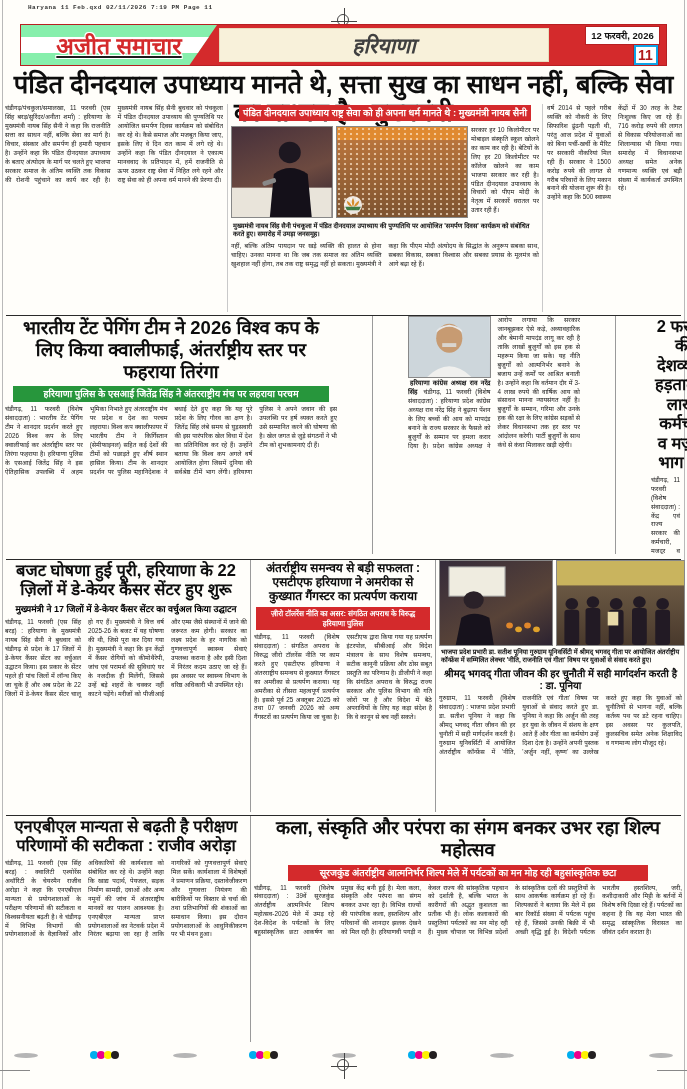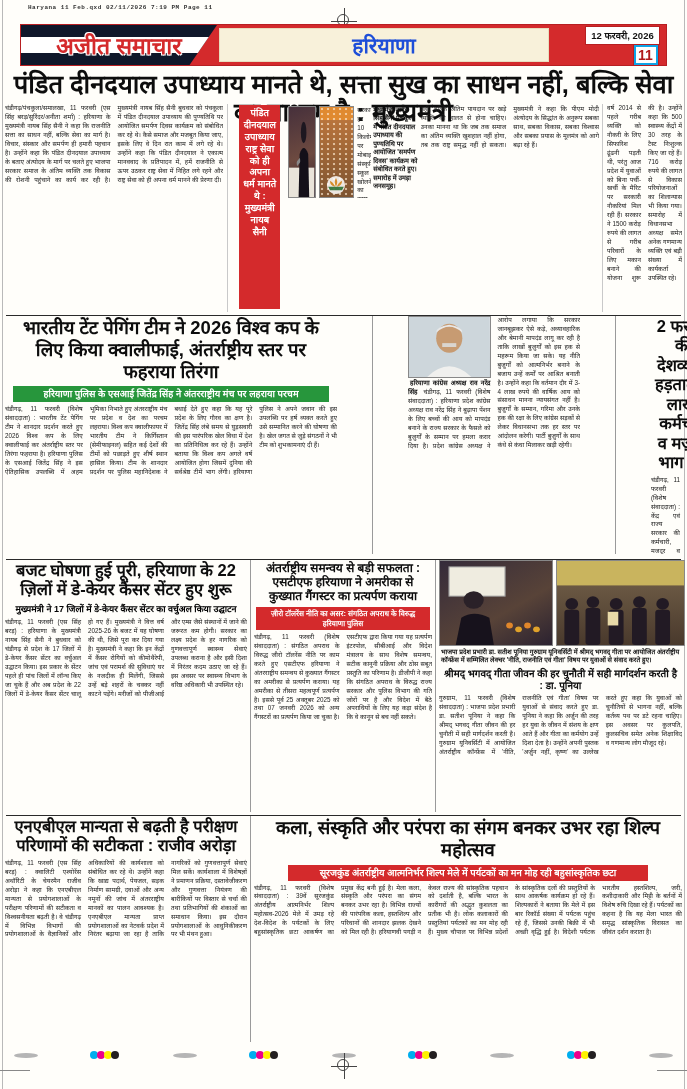--- a/index.html
+++ b/index.html
@@ -30,35 +30,35 @@
   .crosshair:before, .crosshair:after { content:""; position:absolute; background:#444; }
   .crosshair:before { left:50%; top:0; bottom:0; width:1px; }
   .crosshair:after  { top:50%; left:0; right:0; height:1px; }
 
   
   .masthead {
     position:absolute; top:24px; left:20px; right:20px; height:42px;
     display:flex; background:#d42a2c; border:1px solid #b71f22;
   }
   .logo-wrap {
-    position:relative; width:196px; background:#0f172a; flex:none;
+    position:relative; width:196px; background:#86efac; flex:none;
     clip-path: polygon(0 0, 100% 0, 86% 100%, 0 100%);
-    display:flex; align-items:center; justify-content:center;
+    display:flex; align-items:center; justify-content:center;text-decoration:underline;
   }
   .logo-stripe { position:absolute; left:0; right:0; top:31%; height:38%; background:#ffffff; }
   .logo-text {
     position:relative; font-size:23px; font-weight:800; color:#d42a2c; letter-spacing:0;
     text-shadow:-1px -1px 0 #fff, 1px -1px 0 #fff, -1px 1px 0 #fff, 1px 1px 0 #fff;
     white-space:nowrap;
   }
   .mast-mid { flex:1; display:flex; align-items:center; padding:3px 6px 3px 2px; }
   .mast-center {
     flex:1; height:100%; background:#f8f1da; border:1px solid #e7ddbd;
     display:flex; align-items:center; justify-content:center;
-    font-size:21px; font-weight:800; color:#1d4ed8;
+    font-size:21px; font-weight:800; color:#404040;font-style:italic;
   }
   .mast-right { width:106px; flex:none; display:flex; flex-direction:column; margin-left:5px; }
   .date-box {
     background:#fff; color:#111; font-weight:800; font-size:9.5px;
     text-align:center; padding:2px 1px; border:1px solid #b71f22;margin-left:31px;
   }
   .pagenum-row { flex:1; display:flex; justify-content:flex-end; align-items:center; padding-right:2px;}
   .pagenum {
     background:#fff; color:#b01a1c; font-weight:800; font-size:14px;
     min-width:24px; text-align:left; padding:0 2px; border:2px solid #0ea5e9; outline:1px solid #b71f22;
@@ -88,21 +88,21 @@
   .caption.center { text-align:center; }
 
   .hrule { border-top:1px solid #2a2a2a; margin:3px 6px; }
   .vrule { width:1px; background:#9a9a9a; flex:none; margin:0 3px; }
   .row { display:flex; padding:0 5px; align-items:stretch; overflow:hidden; }
 
   
   .lead-row { position:absolute; top:104px; left:0; right:0; height:208px; display:flex; gap:4px; padding:0 5px; overflow:hidden; }
   .lead-left  { width:218px; flex:none; height:100%; }
   .lead-right { flex:1; height:100%; }
-  .feature { width:376px; flex:none; border-left:1px solid #c9c9c9; border-right:1px solid #c9c9c9; padding:0 3px; display:flex; }
+  .feature { width:316px; flex:none; border-left:1px solid #c9c9c9; border-right:1px solid #c9c9c9; padding:0 3px; display:flex; flex-direction:column; }
   .photo-row { display:flex; gap:3px; height:92px; margin:2px 0; }
   .photo { position:relative; overflow:hidden; flex:none; border:1px solid #888; }
   .ph-podium { width:33%; background:linear-gradient(160deg,#46303b 0%,#6d4a40 55%,#2e2230 100%); }
   .ph-audience {
     width:43%;
     background:
       radial-gradient(circle at 2px 2px, rgba(255,235,210,.65) 1px, transparent 1.6px),
       linear-gradient(#e08a30 0%, #e08a30 14%, #b8743c 15%, #7d5330 100%);
     background-size:6px 5px, 100% 100%;
   }

